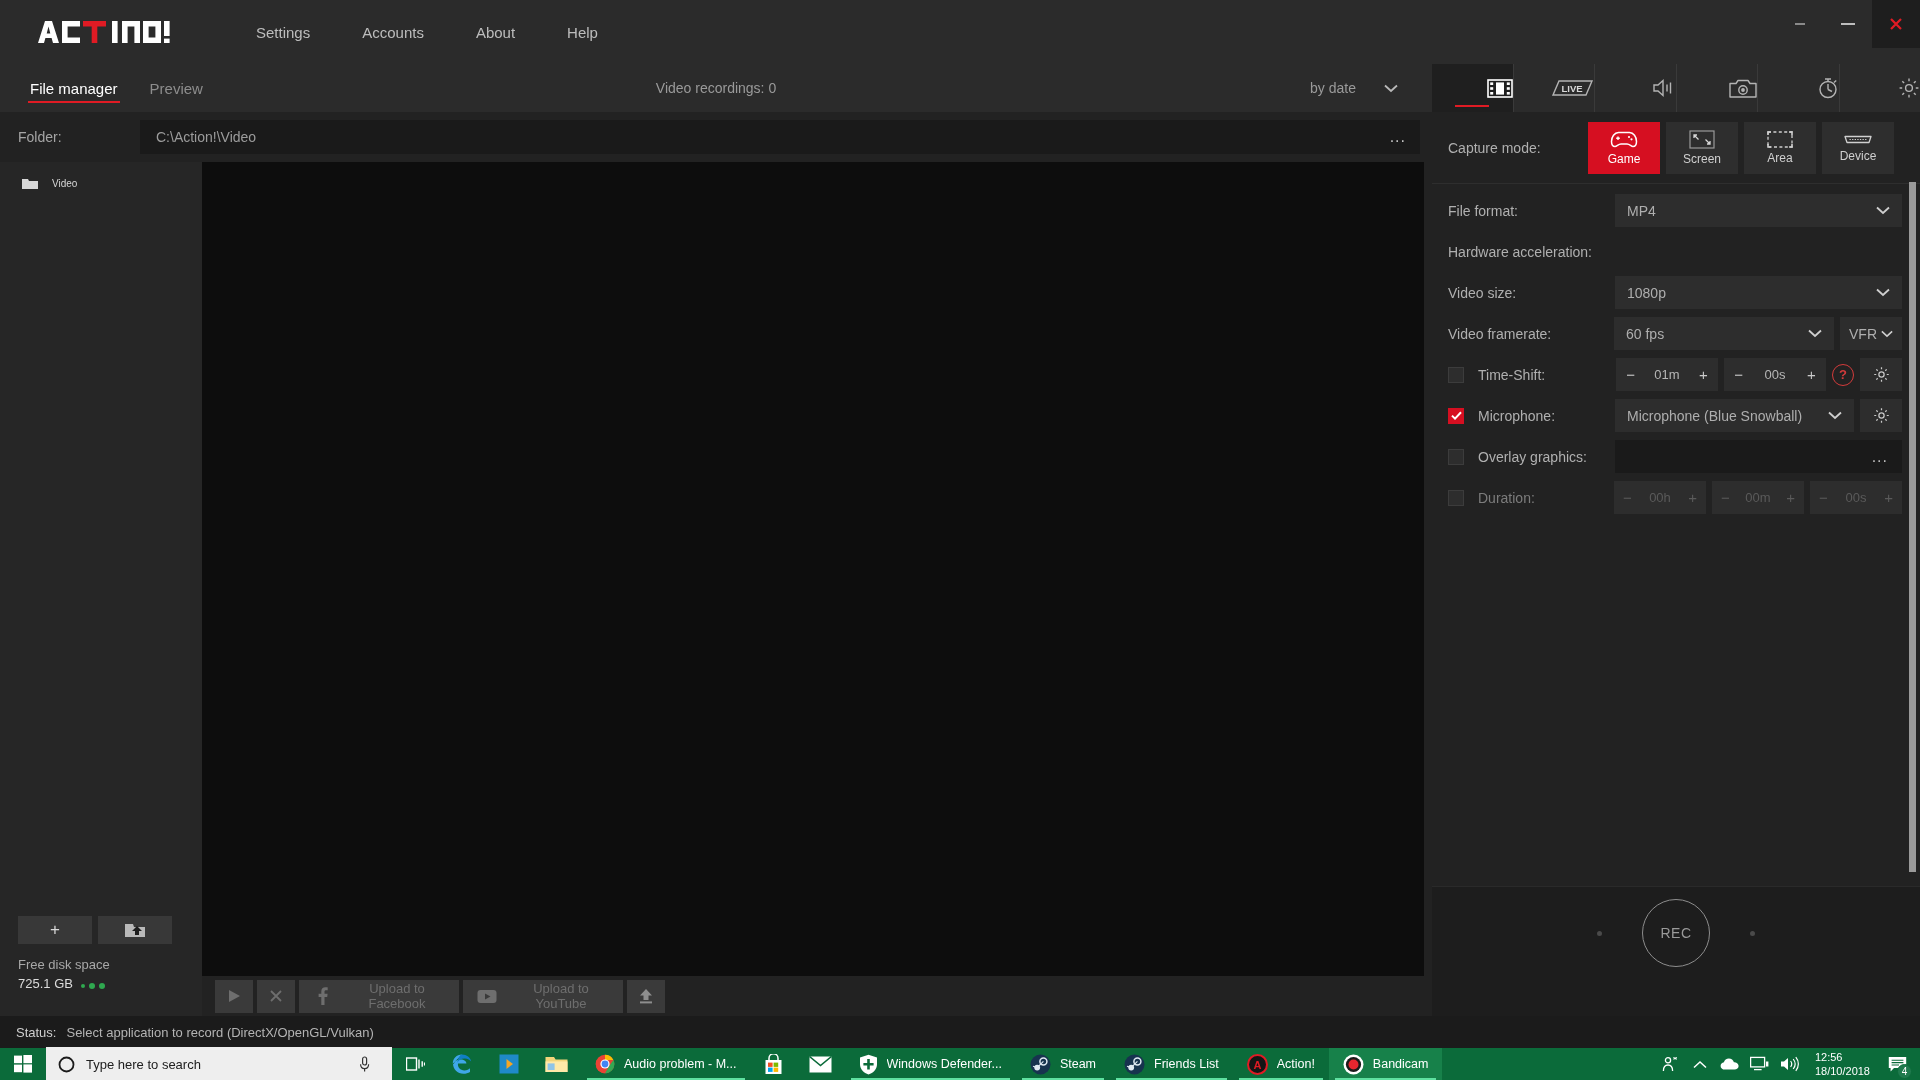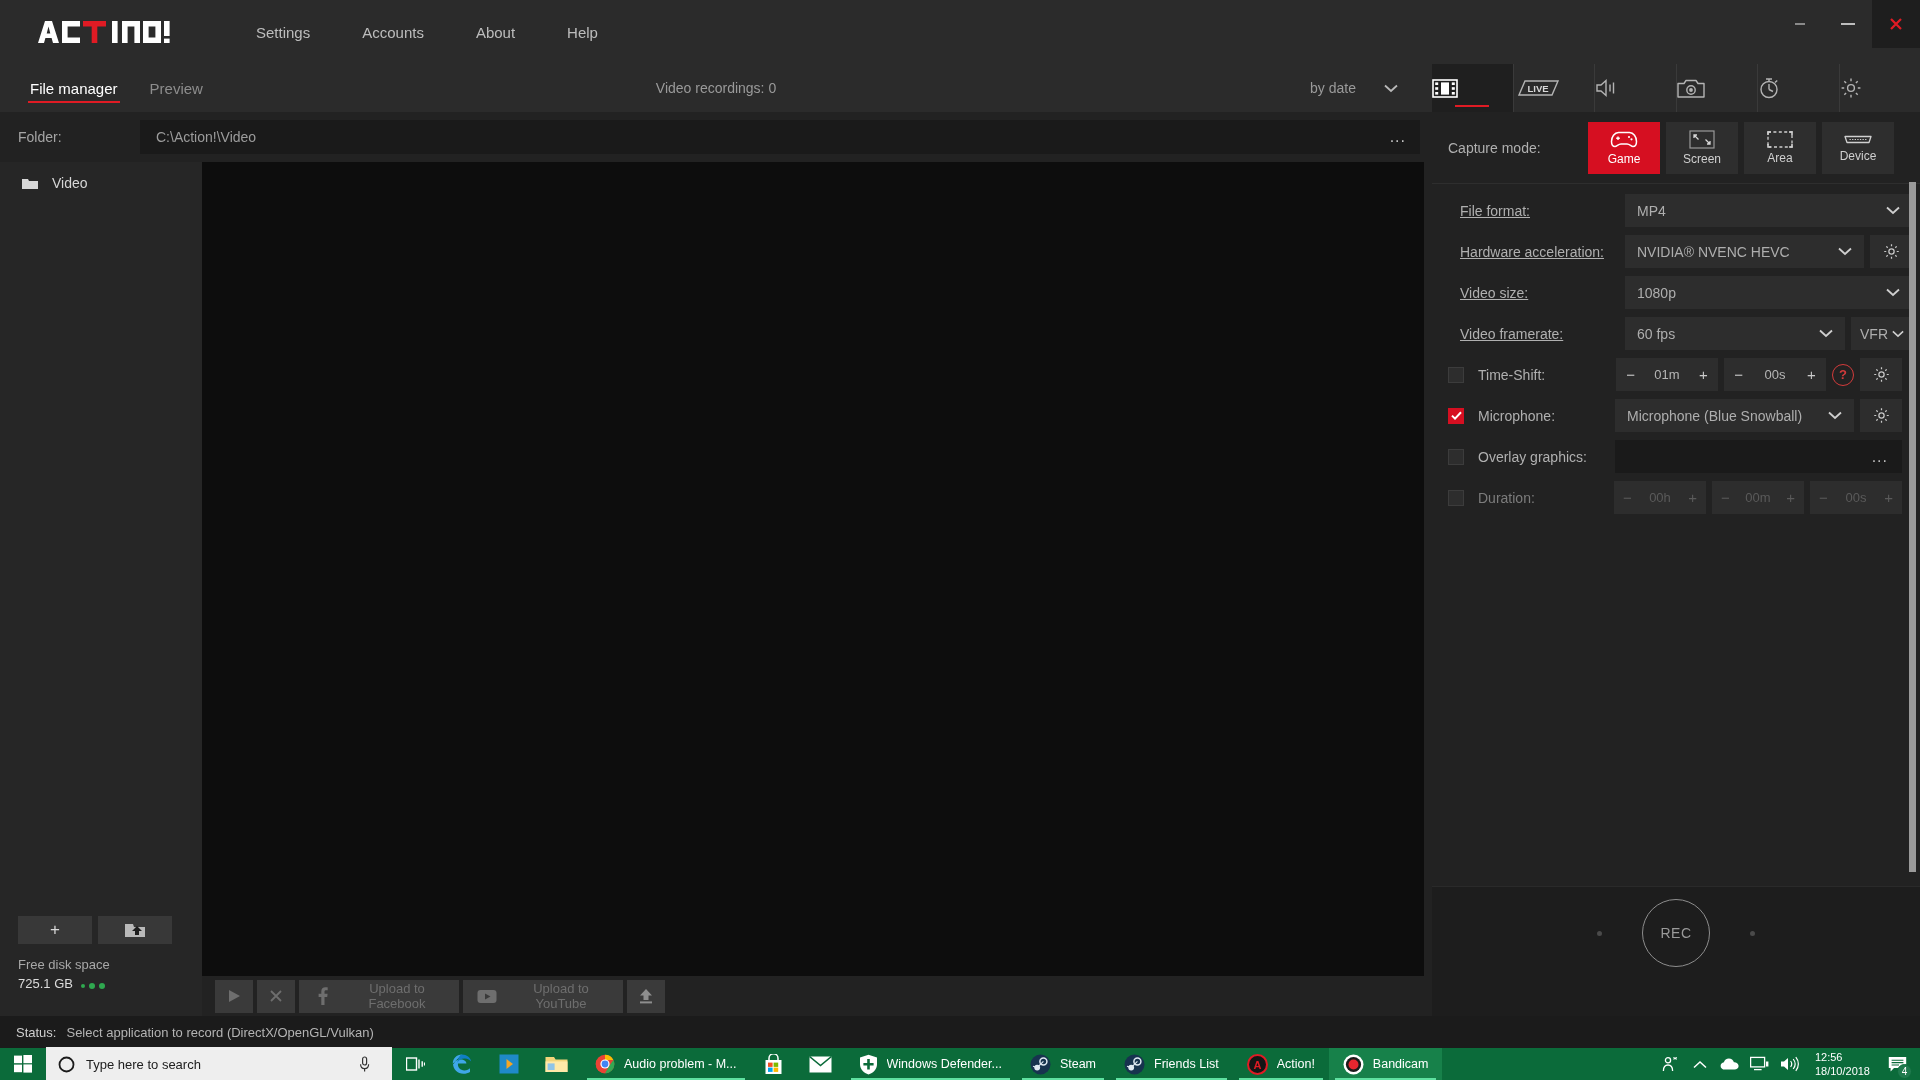--- a/index.html
+++ b/index.html
@@ -76,21 +76,21 @@
     position:absolute; right:14px; top:50%; transform:translateY(-50%);
     color:#c4c4c4; font-size:16px; letter-spacing:1px;
   }
 
   .sidebar {
     position:absolute; left:0; top:98px; width:202px; height:854px;
     background:#262626;
   }
   .folder-item {
     display:flex; align-items:center; gap:14px; height:42px;
-    padding-left:22px; font-size:14px; color:#d6d6d6;
+    padding-left:22px; font-size:10px; color:#d6d6d6;
   }
   .sb-buttons {
     position:absolute; left:18px; bottom:72px; display:flex; gap:6px;
   }
   .sb-btn {
     width:74px; height:28px; background:#383838; display:flex;
     align-items:center; justify-content:center; color:#d8d8d8; font-size:17px;
   }
   .disk {
     position:absolute; left:18px; bottom:22px; font-size:13px; color:#a8a8a8; line-height:1.45;
@@ -124,21 +124,21 @@
   .statusbar .st-lbl { margin-left:16px; font-size:13px; color:#cfcfcf; }
   .statusbar .st-txt { margin-left:10px; font-size:13px; color:#b4b4b4; }
 
   
   .right-pane {
     position:absolute; left:1432px; top:64px; width:488px; height:952px;
     background:#222222;
   }
   .iconTabs { display:flex; height:48px; background:#2b2b2b; }
   .itab {
-    flex:1; display:flex; align-items:center; justify-content:flex-start;
+    flex:1; display:flex; align-items:center; justify-content:flex-end;
     position:relative; color:#b4b4b4; border-right:1px solid #3a3a3a;
   }
   .itab:last-child { border-right:none; }
   .itab.active { background:#1f1f1f; color:#ffffff; }
   .itab.active::after {
     content:""; position:absolute; left:50%; transform:translateX(-50%);
     bottom:5px; width:34px; height:2px; background:#e01b24;
   }
 
   .capmode {
@@ -158,21 +158,21 @@
   }
   .srow { display:flex; align-items:center; height:33px; margin-bottom:8px; }
   .srow .cb {
     width:16px; height:16px; margin-left:16px; background:#2d2d2d; border:1px solid #3c3c3c;
     flex:none; display:flex; align-items:center; justify-content:center;
   }
   .srow .cb.checked { background:#d60f21; border-color:#d60f21; }
   .srow .lbl {
     margin-left:14px; font-size:14px; color:#b0b0b0; flex:none;
   }
-  .srow .lbl.nocb { margin-left:28px;text-decoration:underline; }
+  .srow .lbl.nocb { margin-left:16px; }
   .srow .lbl.dim { color:#7c7c7c; }
   .ctrlzone { display:flex; align-items:center; gap:6px; flex:1; justify-content:flex-end; }
 
   .select {
     height:33px; background:#2d2d2d; display:flex; align-items:center;
     padding:0 12px; font-size:14px; color:#aeaeae; position:relative;
   }
   .select .cv { margin-left:auto; color:#cfcfcf; }
   .gearbtn {
     width:42px; height:33px; background:#2d2d2d; display:flex;
@@ -509,36 +509,20 @@
             <span>MP4</span>
             <svg class="cv" width="14" height="9" viewBox="0 0 14 9">
                 <path d="M1 1.5 L7 7 L13 1.5" stroke="#cfcfcf" stroke-width="1.8" fill="none"></path>
               </svg>
           </div>
         </div>
       </div>
 
       <div class="srow">
         <div class="lbl nocb" style="width:165px">Hardware acceleration:</div>
-        <div class="ctrlzone">
-          <div class="select" style="width:239px">
-            <span>NVIDIA® NVENC HEVC</span>
-            <svg class="cv" width="14" height="9" viewBox="0 0 14 9">
-                <path d="M1 1.5 L7 7 L13 1.5" stroke="#cfcfcf" stroke-width="1.8" fill="none"></path>
-              </svg>
-          </div>
-          <div class="gearbtn">
-            <svg width="17" height="17" viewBox="0 0 22 22">
-                <circle cx="11" cy="11" r="3.4" stroke="#c9c9c9" stroke-width="1.6" fill="none"></circle>
-                <g stroke="#c9c9c9" stroke-width="1.6" fill="none">
-                  <path d="M11 1.6 L11 4.2 M11 17.8 L11 20.4 M1.6 11 L4.2 11 M17.8 11 L20.4 11 M4.3 4.3 L6.1 6.1 M15.9 15.9 L17.7 17.7 M17.7 4.3 L15.9 6.1 M6.1 15.9 L4.3 17.7"></path>
-                </g>
-              </svg>
-          </div>
-        </div>
       </div>
 
       <div class="srow">
         <div class="lbl nocb" style="width:165px">Video size:</div>
         <div class="ctrlzone">
           <div class="select" style="width:287px">
             <span>1080p</span>
             <svg class="cv" width="14" height="9" viewBox="0 0 14 9">
                 <path d="M1 1.5 L7 7 L13 1.5" stroke="#cfcfcf" stroke-width="1.8" fill="none"></path>
               </svg>

